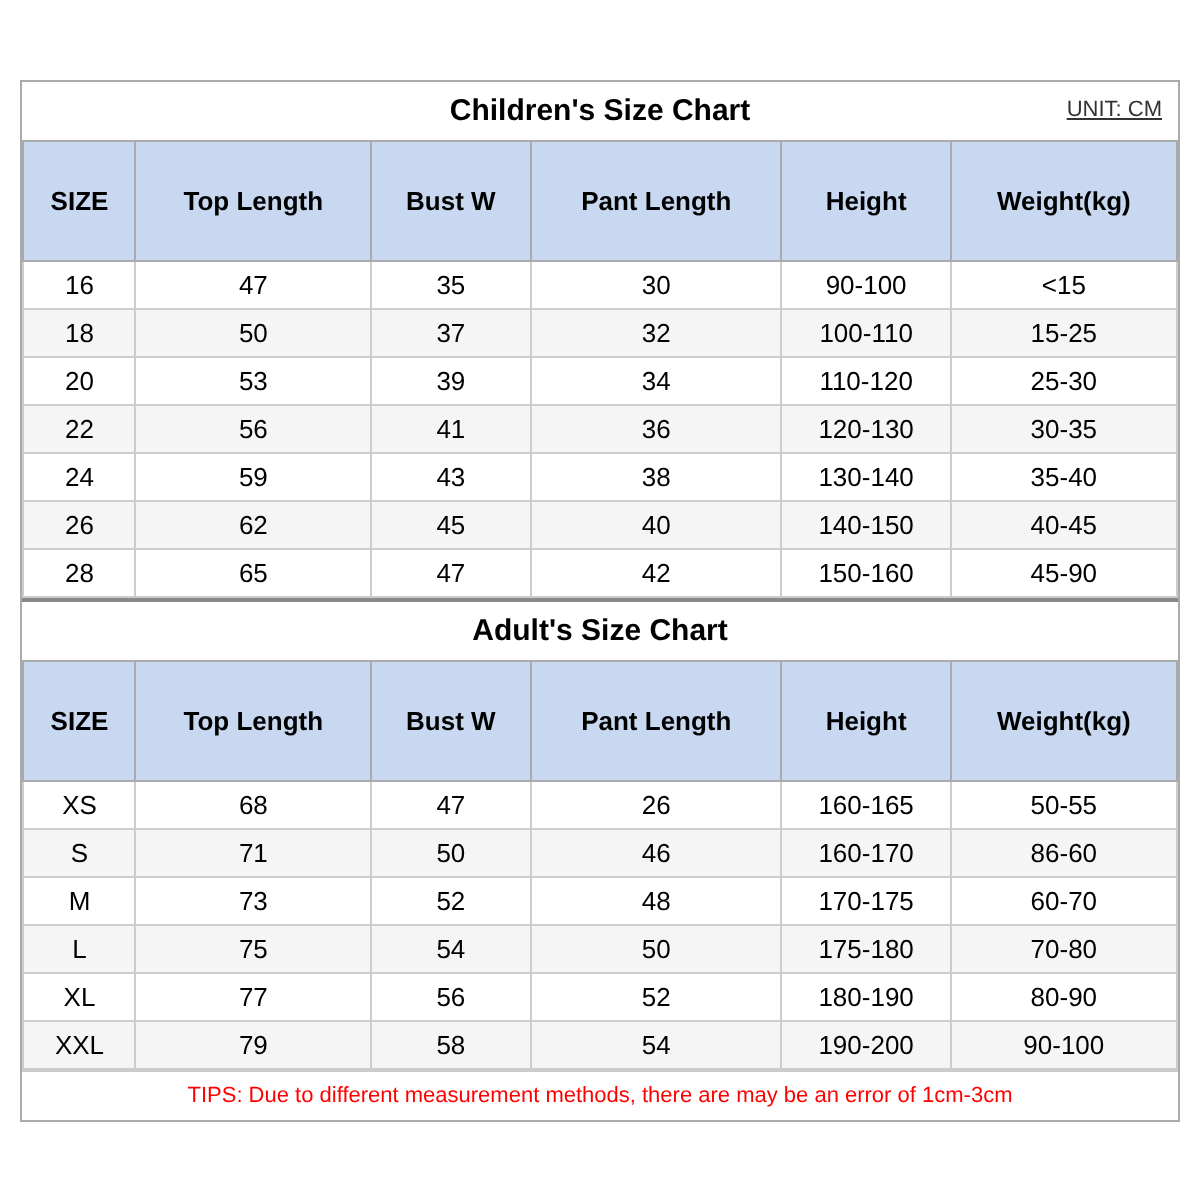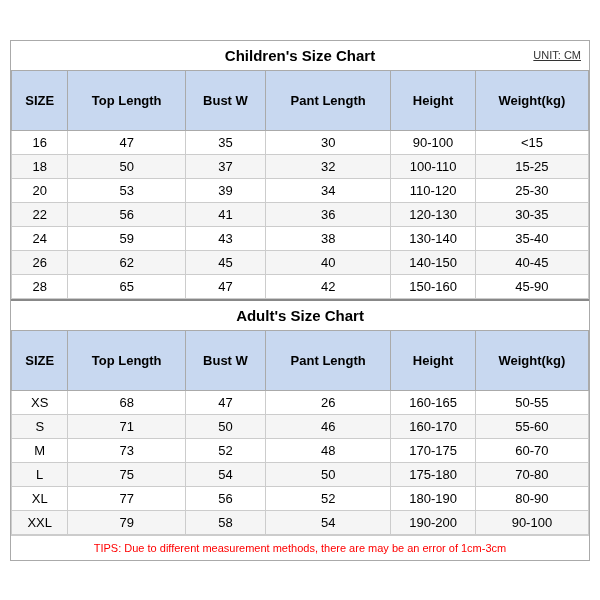--- a/index.html
+++ b/index.html
@@ -183,21 +183,21 @@
           <td>26</td>
           <td>160-165</td>
           <td>50-55</td>
         </tr>
         <tr>
           <td class="size-col">S</td>
           <td>71</td>
           <td>50</td>
           <td>46</td>
           <td>160-170</td>
-          <td>55-60</td>
+          <td>86-60</td>
         </tr>
         <tr>
           <td class="size-col">M</td>
           <td>73</td>
           <td>52</td>
           <td>48</td>
           <td>170-175</td>
           <td>60-70</td>
         </tr>
         <tr>

